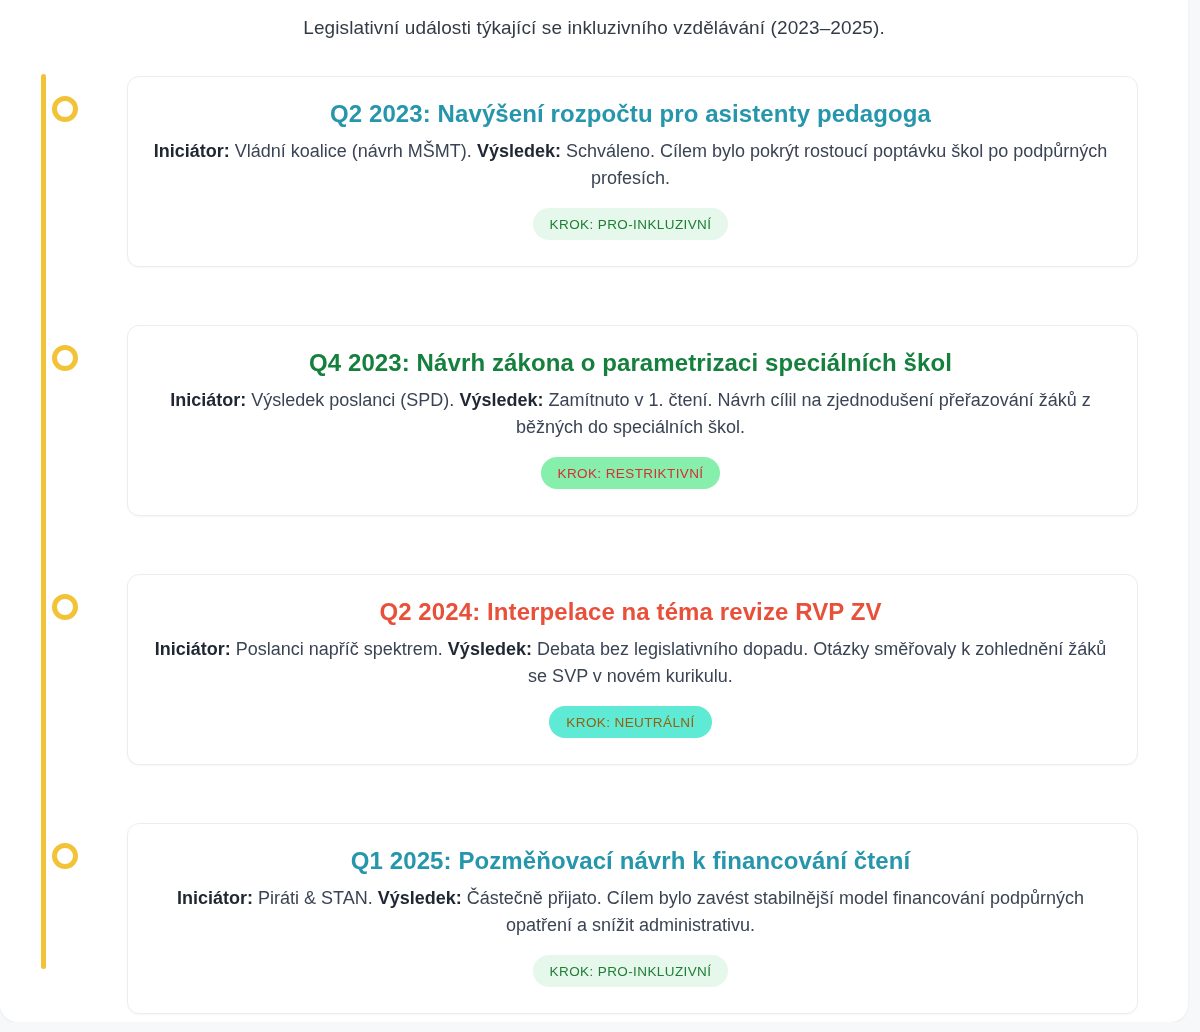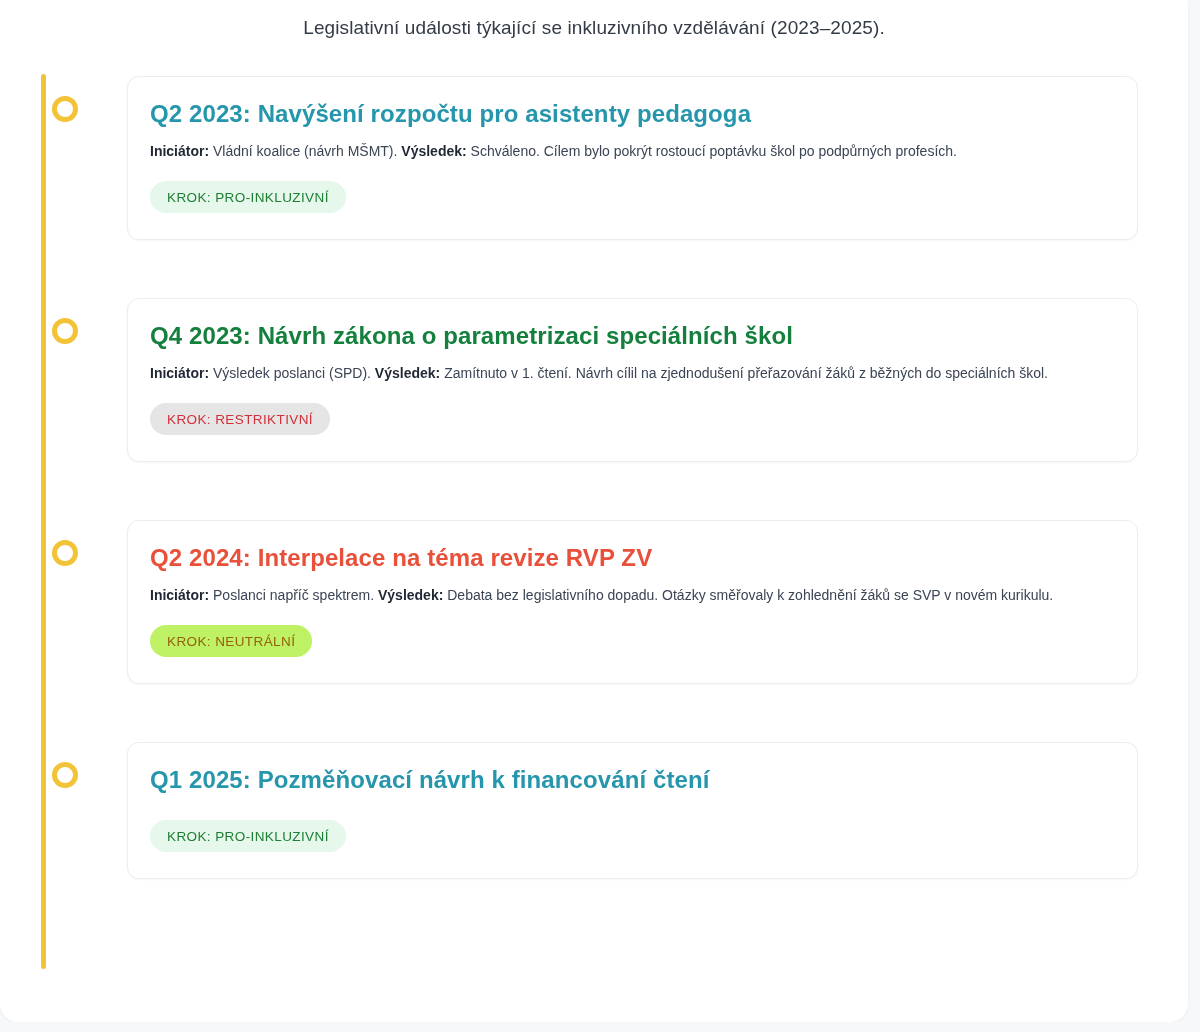--- a/index.html
+++ b/index.html
@@ -33,20 +33,21 @@
     position: absolute;
     left: -86px;
     top: -2px;
     width: 5px;
     height: 895px;
     border-radius: 4px;
   }
   .event {
     position: relative;
     margin-bottom: 58px;
+    text-align: center;
   }
   .event:last-child { margin-bottom: 0; }
   .marker {
     position: absolute;
     left: -75px;
     top: 20px;
     width: 26px;
     height: 26px;
     border: 5px solid #F2C237;
     border-radius: 50%;
@@ -60,21 +61,21 @@
     padding: 22px 26px 26px 22px;
   }
   .card-title {
     font-size: 24px;
     line-height: 1.25;
     font-weight: 700;
     margin-bottom: 9px;
     letter-spacing: .1px;
   }
   .card-body {
-    font-size: 14px;
+    font-size: 18px;
     line-height: 27px;
     color: #3a4454;
     max-width: 1000px;
   }
   .card-body b { color: #1f2733; }
   .badge {
     display: inline-block;
     margin-top: 16px;
     padding: 9px 17px 8px;
     border-radius: 999px;
@@ -113,48 +114,54 @@
     <div class="event">
       <div class="marker" style="border-color: rgb(242, 194, 55);"></div>
       <div class="card">
         <h2 class="card-title" style="color: #15803d;">Q4 2023: Návrh zákona o parametrizaci speciálních škol</h2>
         <p class="card-body">
           <b>Iniciátor:</b>
           <span>Výsledek poslanci (SPD).</span>
           <b>Výsledek:</b>
           <span>Zamítnuto v 1. čtení. Návrh cílil na zjednodušení přeřazování žáků z běžných do speciálních škol.</span>
         </p>
-        <span class="badge" style="color: rgb(210, 48, 58); background-color: #e5e5e5;">
+        <span class="badge" style="color: rgb(210, 48, 58); background-color: #86efac;">
           <span>KROK:</span>
           <span>RESTRIKTIVNÍ</span>
         </span>
       </div>
     </div>
 
     <div class="event">
       <div class="marker" style="border-color: rgb(242, 194, 55);"></div>
       <div class="card">
         <h2 class="card-title" style="color: rgb(232, 80, 58);">Q2 2024: Interpelace na téma revize RVP ZV</h2>
         <p class="card-body">
           <b>Iniciátor:</b>
           <span>Poslanci napříč spektrem.</span>
           <b>Výsledek:</b>
           <span>Debata bez legislativního dopadu. Otázky směřovaly k zohlednění žáků se SVP v novém kurikulu.</span>
         </p>
-        <span class="badge" style="color: rgb(148, 97, 13); background-color: #bef264;">
+        <span class="badge" style="color: rgb(148, 97, 13); background-color: #5eead4;">
           <span>KROK:</span>
           <span>NEUTRÁLNÍ</span>
         </span>
       </div>
     </div>
 
     <div class="event">
       <div class="marker" style="border-color: rgb(242, 194, 55);"></div>
       <div class="card">
         <h2 class="card-title" style="color: rgb(37, 150, 171);">Q1 2025: Pozměňovací návrh k financování čtení</h2>
+        <p class="card-body">
+          <b>Iniciátor:</b>
+          <span>Piráti &amp; STAN.</span>
+          <b>Výsledek:</b>
+          <span>Částečně přijato. Cílem bylo zavést stabilnější model financování podpůrných opatření a snížit administrativu.</span>
+        </p>
         <span class="badge" style="color: rgb(30, 126, 52); background-color: rgb(230, 247, 235);">
           <span>KROK:</span>
           <span>PRO-INKLUZIVNÍ</span>
         </span>
       </div>
     </div>
 
   </div>
 </div>
 

